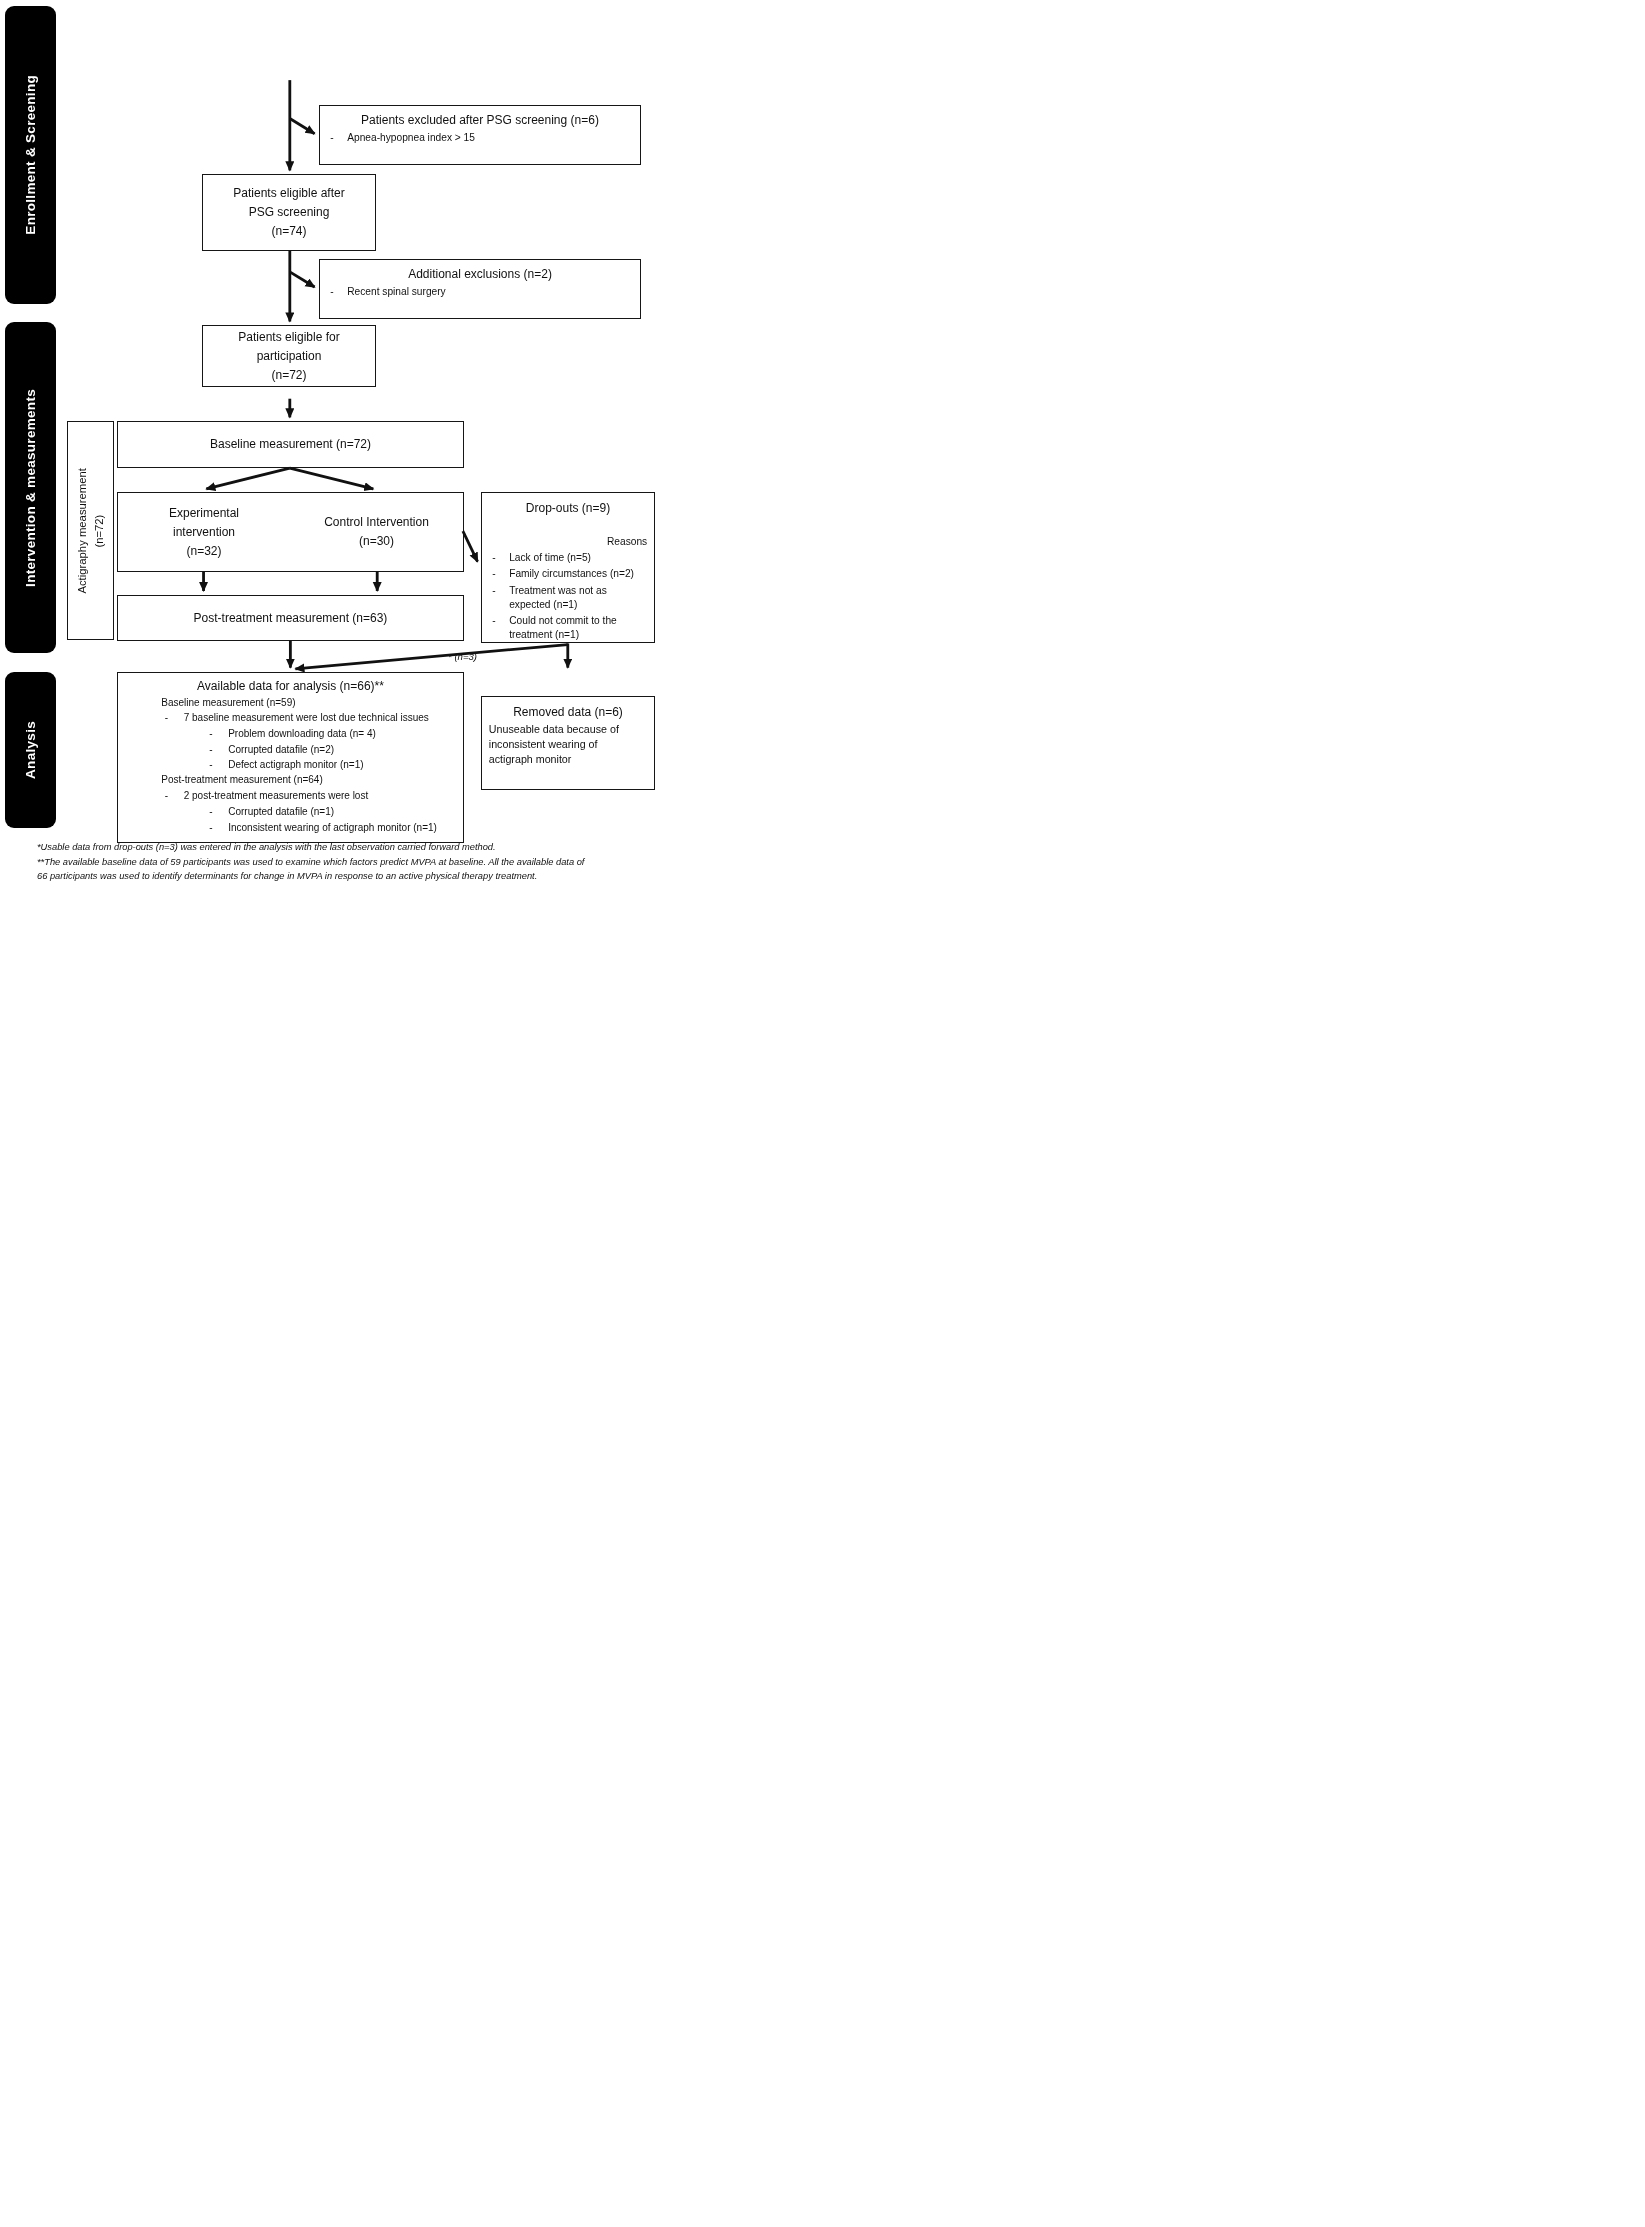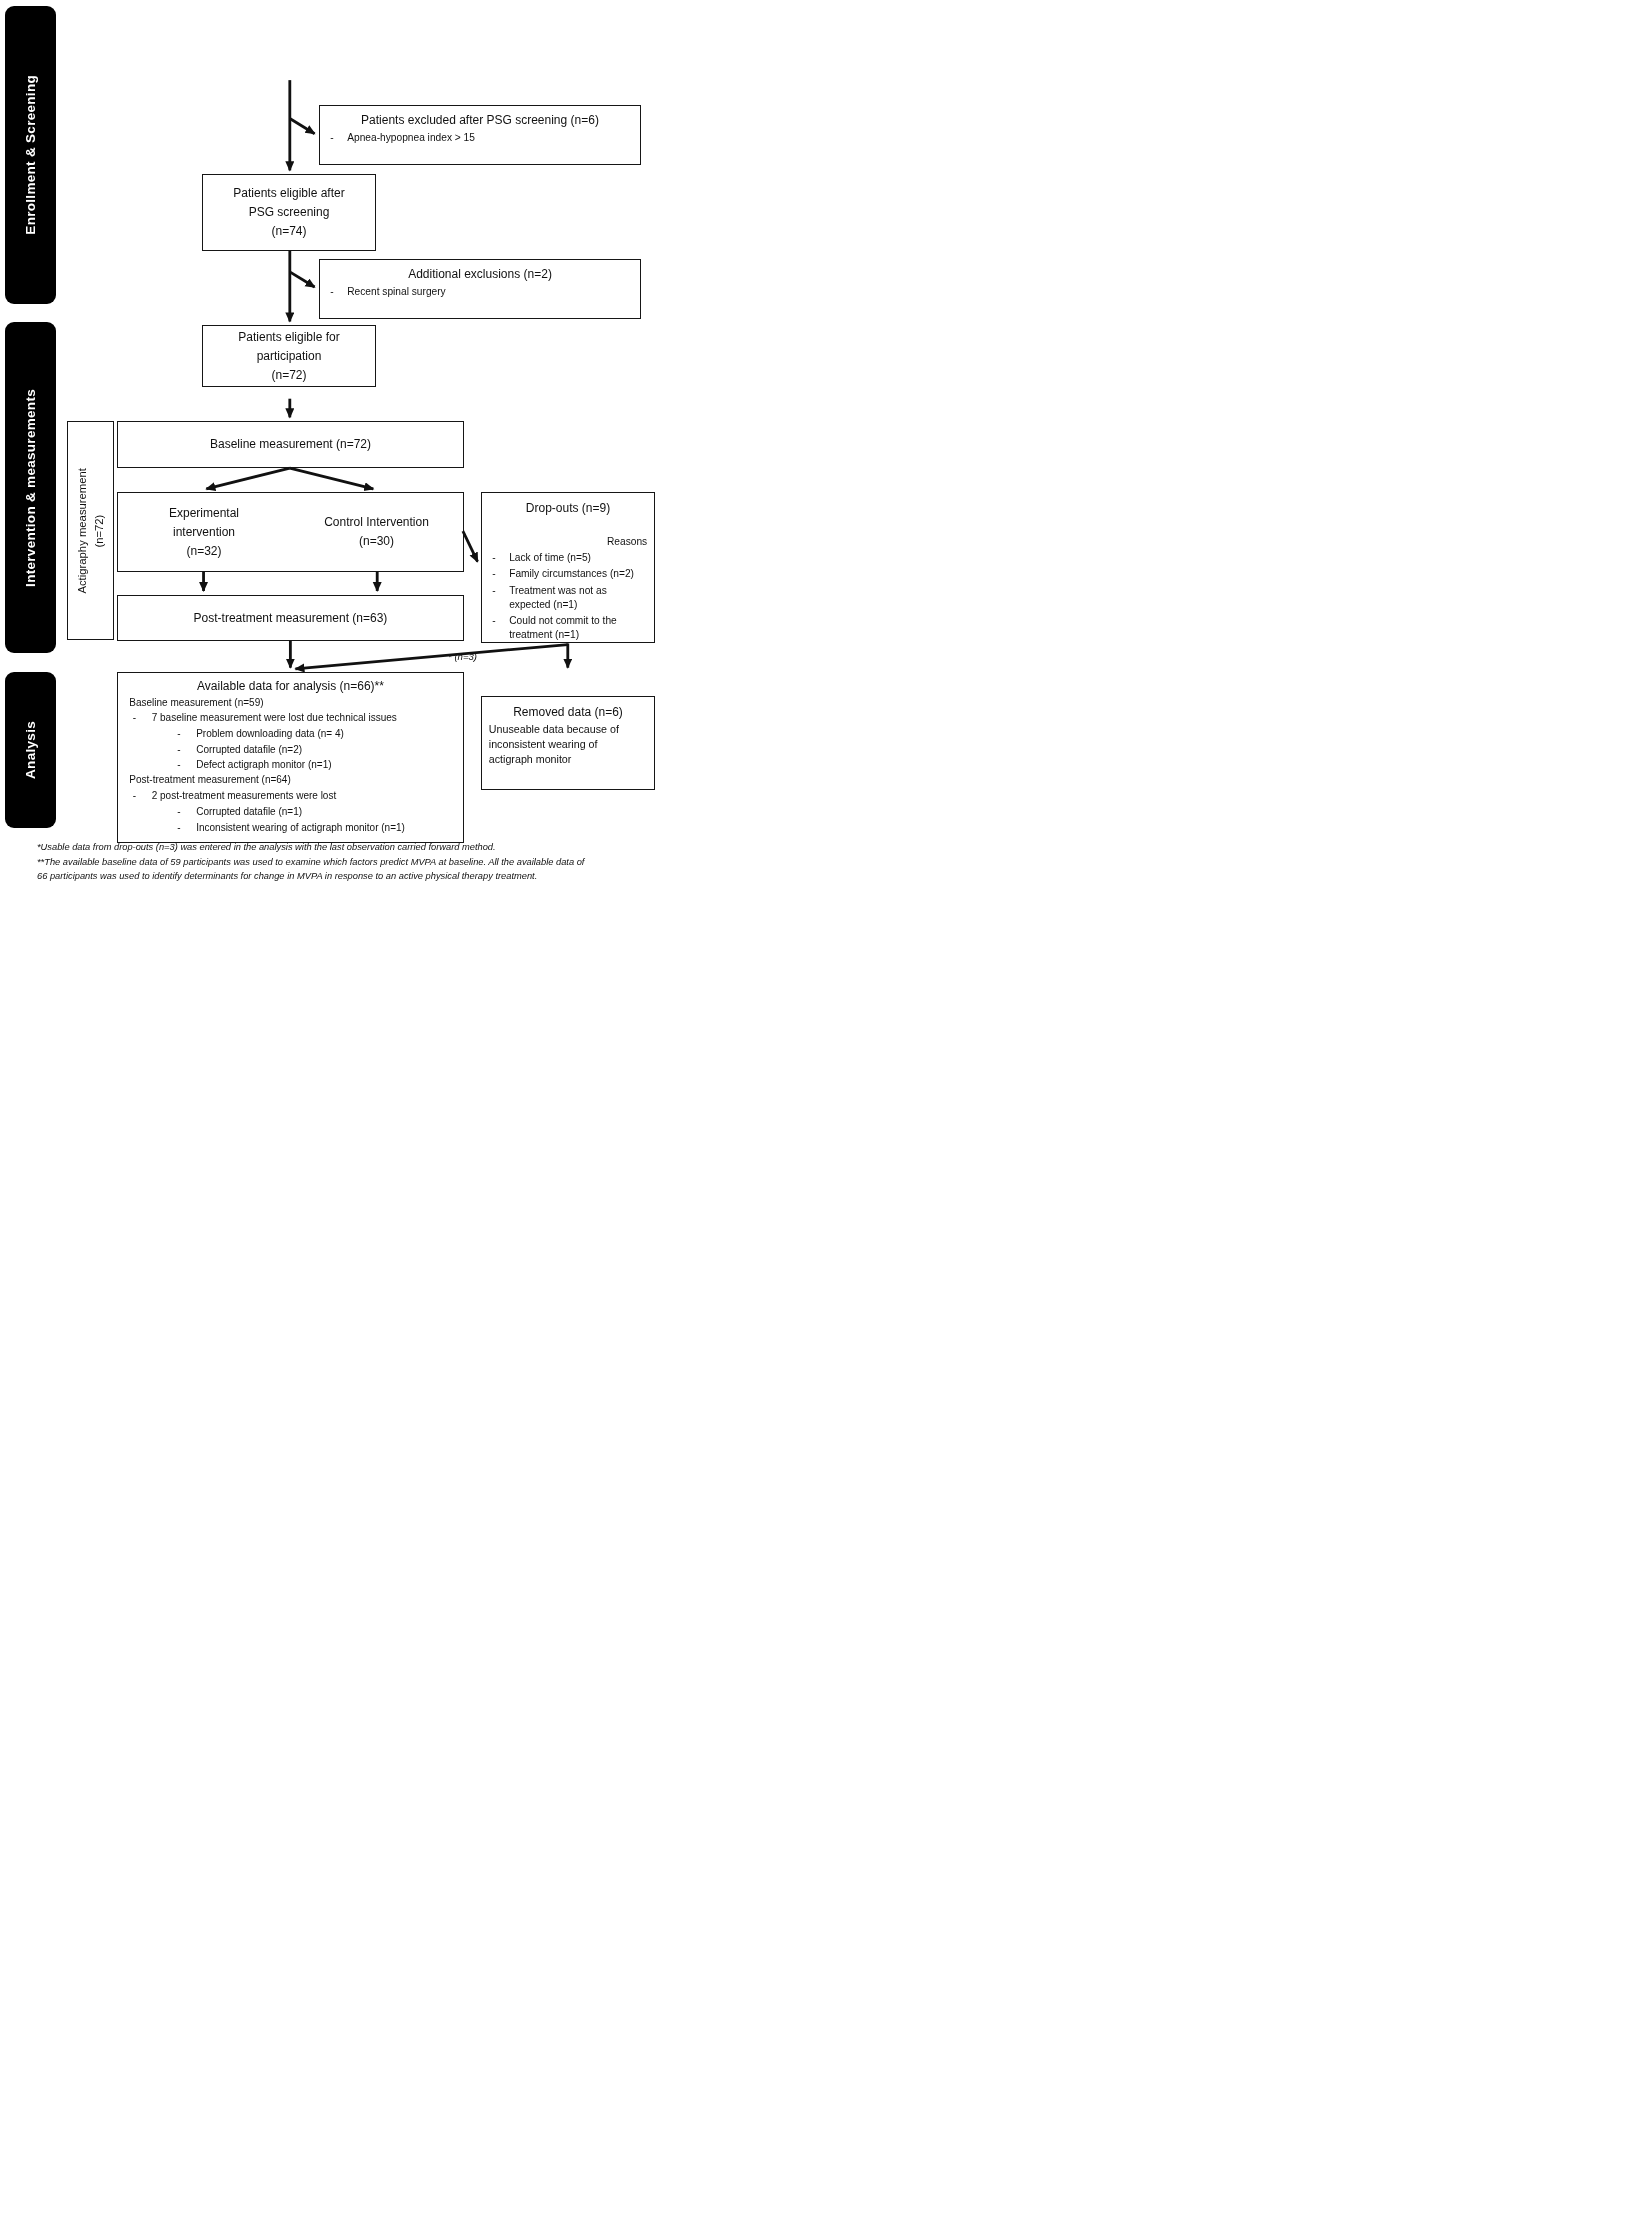--- a/index.html
+++ b/index.html
@@ -22,21 +22,21 @@
   .titled { padding:5.6px 6.8px 3.4px 6.8px; }
   .btitle { text-align:center; font-size:12px; line-height:17px; }
   .brow   { display:flex; align-items:flex-start; font-size:10.2px; line-height:14px; margin-top:2.3px; }
   .dash   { flex:0 0 17px; padding-left:3.4px; }
   .btext  { flex:1; white-space:pre-line; }
 
   
   .sub    { font-size:10.2px; line-height:14px; margin-top:18px;text-align:right; }
 
   
-  .av-row { display:flex; align-items:flex-end; font-size:10px; line-height:14px; }
+  .av-row { display:flex; align-items:flex-end; font-size:10px; line-height:14px;margin-left:32px; }
   .av-row.lvl0 { padding-left:4.5px; margin-top:1.1px; }
   .av-row.lvl1 { padding-left:4.5px; margin-top:1.7px; }
   .av-row.lvl1 .dash { flex:0 0 19px; }
   .av-row.lvl2 { padding-left:49px; margin-top:1.7px; }
   .av-row.lvl2 .dash { flex:0 0 19px; }
 
   
   .actig { border-width:1.1px; }
   .vtext2 { writing-mode:vertical-rl; transform:rotate(180deg); white-space:pre-line;
             font-size:11.3px; line-height:17px; text-align:center; color:#111111; }

